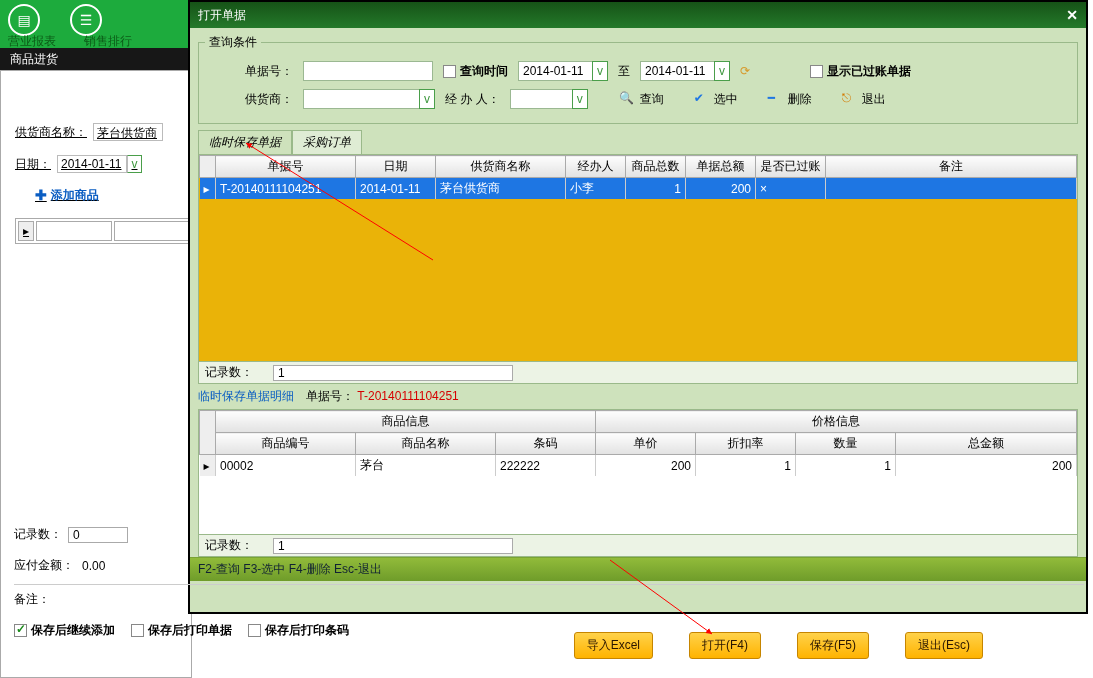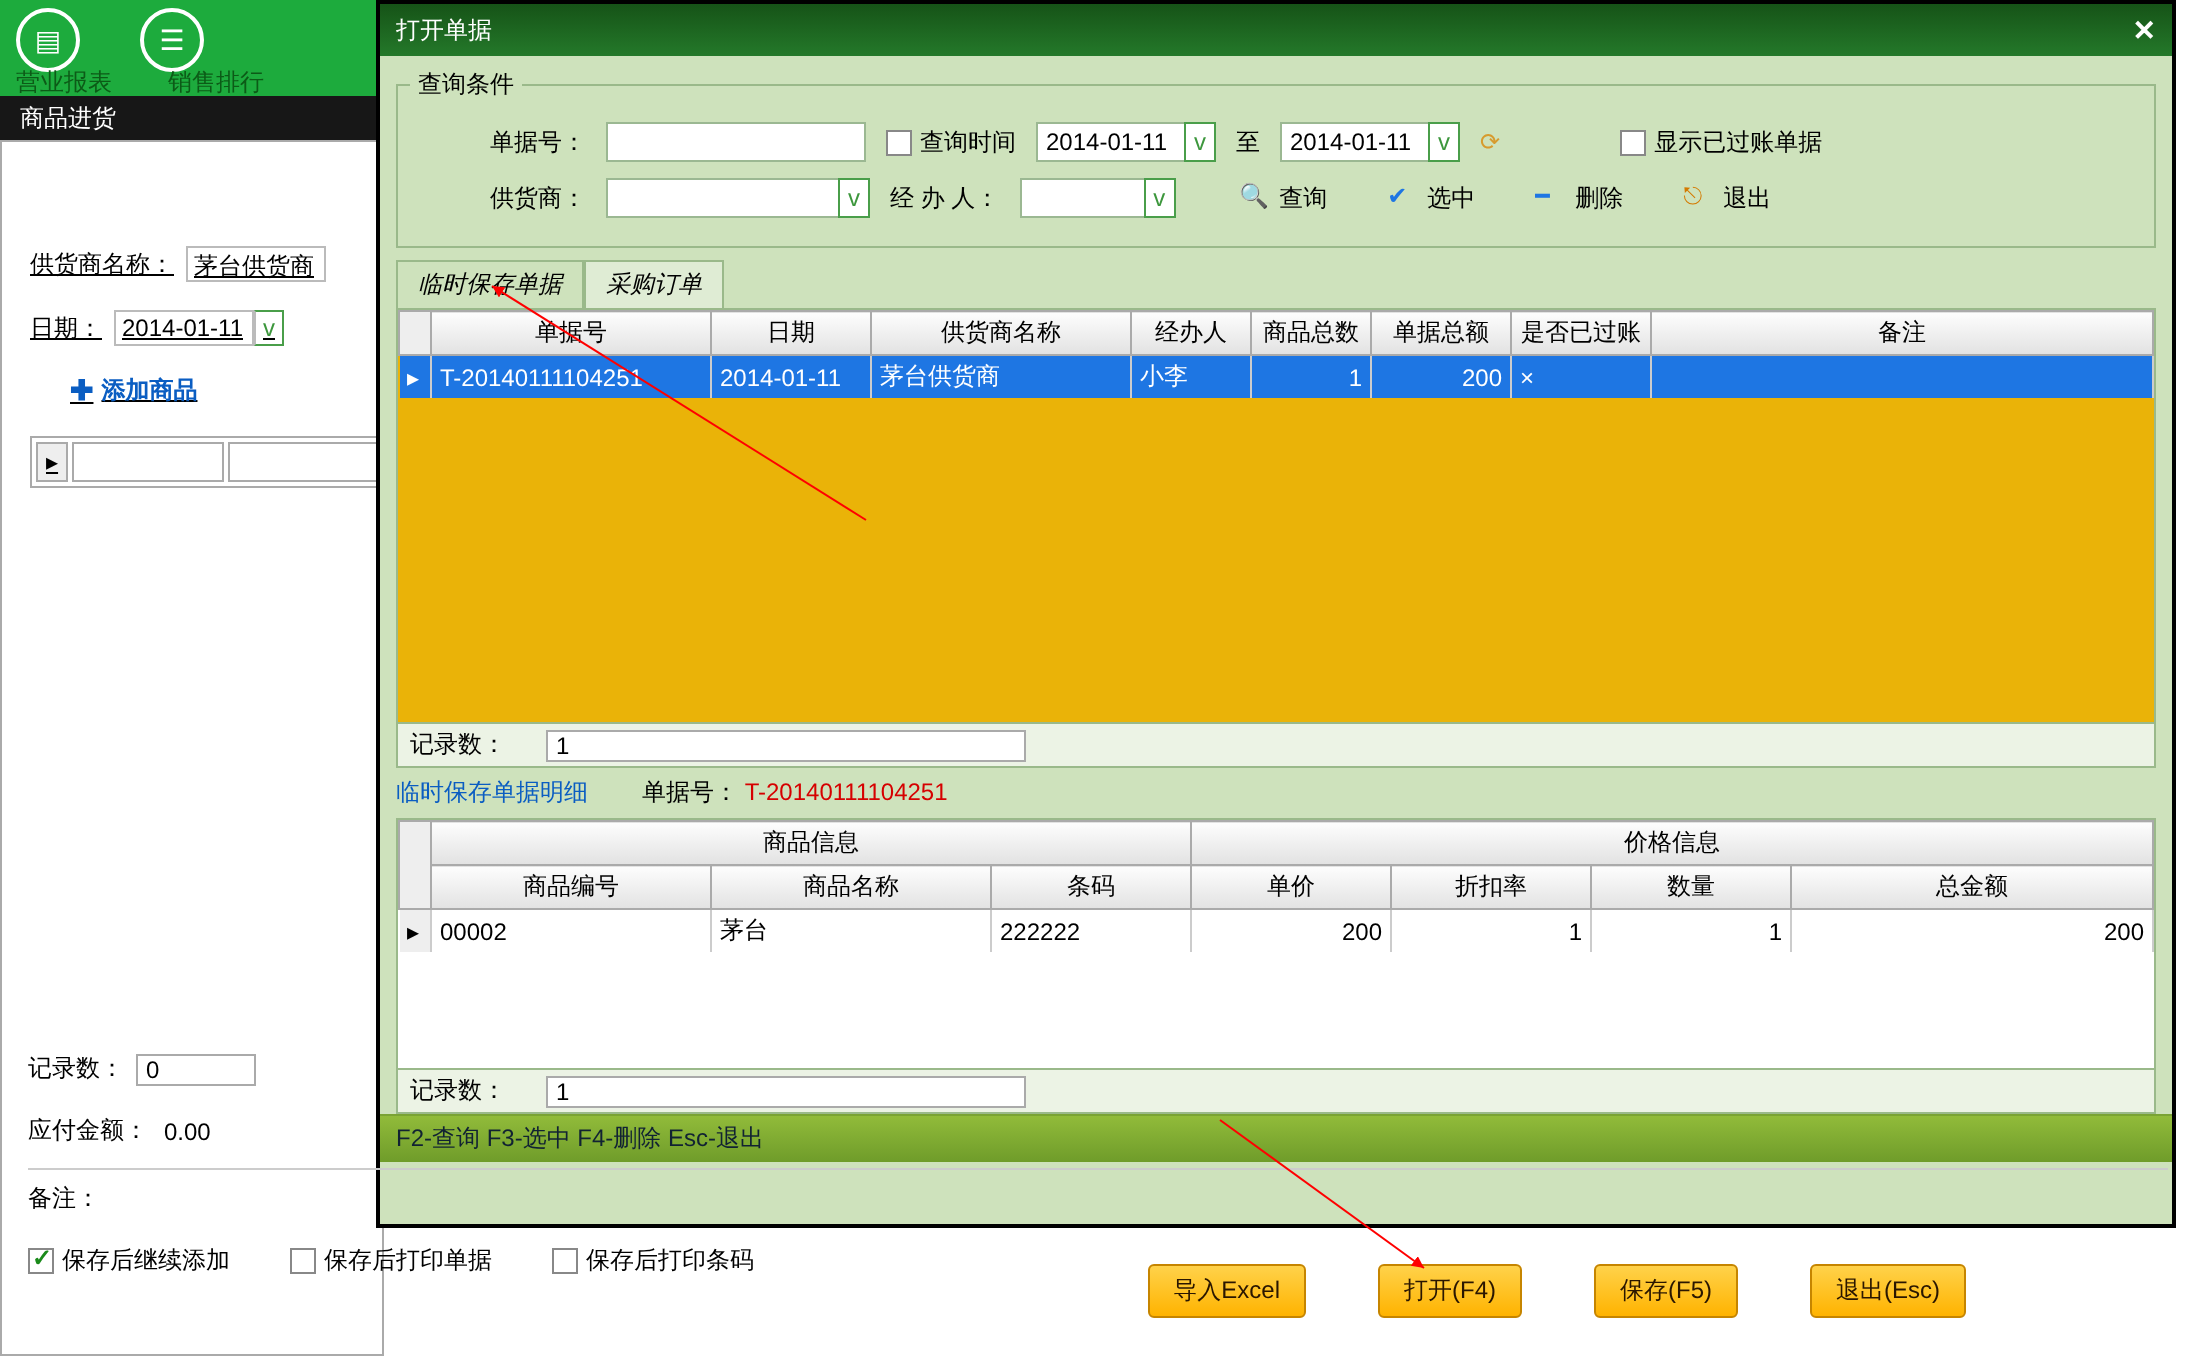--- a/index.html
+++ b/index.html
@@ -30,58 +30,58 @@
 .titlebar .close { color: #fff; font-weight: bold; cursor: pointer; font-size: 14px; }
 
 .query-box { margin: 6px 8px; border: 1px solid #9ab98a; background: #cee2bc; padding: 6px; }
 .query-box legend { padding: 0 4px; background: #cee2bc; }
 .qrow { display: flex; align-items: center; gap: 10px; margin: 4px 0 8px 40px; }
 .q-label { white-space: nowrap; }
 .q-input { background: #fff; border: 1px solid #9bb892; height: 20px; }
 .q-dd { display: inline-flex; }
 .q-dd .field { background: #fff; border: 1px solid #9bb892; border-right: none; height: 20px; padding: 2px 4px; }
 .q-dd .arrow { width: 16px; height: 20px; border: 1px solid #4a9e4a; background: #fff; color: #3d973d; text-align: center; line-height: 18px; cursor: pointer; }
-.chk { display: flex; align-items: center; gap: 4px; }
+.chk { display: flex; align-items: center; gap: 4px; font-weight: bold; }
 .chk .box { width: 13px; height: 13px; border: 1px solid #888; background: #fff; }
 .toolbtn { display: flex; align-items: center; gap: 4px; cursor: pointer; }
 .toolbtn .ico { width: 16px; height: 16px; display: inline-block; }
 
 
 .tabs { margin: 2px 8px 0 8px; display: flex; font-style: italic; }
 .tab { border: 1px solid #9ab98a; border-bottom: none; padding: 3px 10px; background: #dfecd4; cursor: pointer; }
 .tab.active { background: #cee2bc; }
 
 
 .grid-wrap { margin: 0 8px; border: 1px solid #9ab98a; background: #eab308; height: 230px; display: flex; flex-direction: column; }
 .grid { width: 100%; border-collapse: collapse; }
 .grid th { background: linear-gradient(#fdfdfd,#e2e2e2); border: 1px solid #aaa; font-weight: normal; padding: 2px 4px; font-size: 12px; }
 .grid td { border-right: 1px solid #ccc; padding: 2px 4px; font-size: 12px; }
 .grid tr.selected td { background: #1e76e3; color: #fff; }
 .grid .rhead { width: 16px; background: #eee; }
 
 .records-bar { border-top: 1px solid #9ab98a; background: #ecf3e5; display: flex; align-items: center; padding: 2px 6px; margin-top: auto; }
 .records-bar .rv { border: 1px solid #aaa; background: #fff; padding: 0 4px; margin-left: 20px; width: 240px; height: 16px; }
 
-.detail-title { margin: 4px 8px; display: flex; align-items: center; gap: 27px; }
+.detail-title { margin: 4px 8px; display: flex; align-items: center; gap: 12px; }
 .detail-title .blue { color: #0a5dc2; }
 .detail-title .red { color: #d60000; }
 
 .grid2-wrap { margin: 0 8px; border: 1px solid #9ab98a; background: #fff; height: 148px; display: flex; flex-direction: column; }
 .grid2 th.group { background: linear-gradient(#fdfdfd,#e2e2e2); }
 
 .hint-bar { margin: 0; padding: 3px 8px; background: linear-gradient(#91bb3a,#6f9c2a); color: #123; font-size: 12px; border-top: 1px solid #7aa334; }
 
 
 .bottom-area { position: absolute; left: 14px; top: 522px; width: 1070px; }
 .rec-row { display: flex; align-items: center; gap: 6px; margin: 4px 0; }
 .rec-row .rv2 { border: 1px solid #aaa; background: #fff; width: 60px; height: 16px; padding: 0 4px; }
 .pay-row { margin: 14px 0 10px; display: flex; align-items: center; gap: 8px; }
 .remark-row { border-top: 1px solid #ccc; padding: 6px 0; display: flex; gap: 6px; }
 
-.footer-row { display: flex; align-items: center; gap: 30px; margin-top: 8px; }
+.footer-row { display: flex; align-items: center; gap: 16px; margin-top: 8px; }
 .footer-row .chk .box.checked::after { content: "✓"; color: #1a8a1a; font-weight: bold; position: relative; top: -3px; left: 1px; }
 
 .orange-btns { position: absolute; right: 110px; top: 632px; display: flex; gap: 36px; }
 .obtn { background: linear-gradient(#ffd24a,#ffb300); border: 1px solid #c68500; border-radius: 3px; padding: 4px 12px; cursor: pointer; font-size: 12px; color: #2a1600; }
 
 </style>
 </head>
 <body>
 
 <div class="bg-green">

